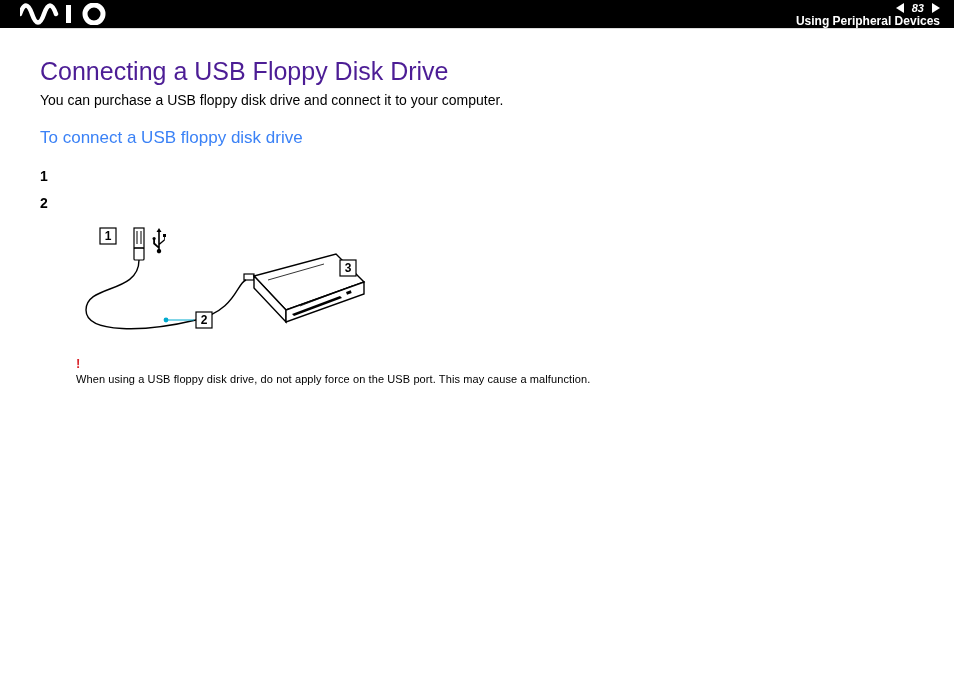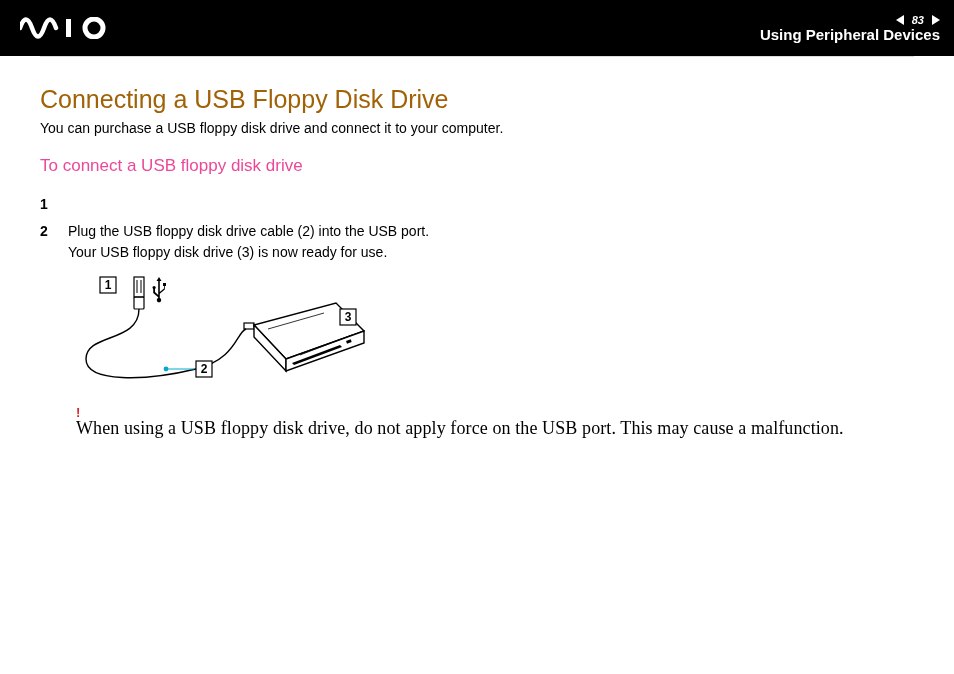--- a/index.html
+++ b/index.html
@@ -7,21 +7,21 @@
     padding: 0;
     width: 954px;
     height: 674px;
     background: #fff;
     font-family: Arial, Helvetica, sans-serif;
     color: #000;
     overflow: hidden;
   }
   .header {
     background: #000;
-    height: 56px;
+    height: 28px;
     color: #fff;
     display: flex;
     align-items: center;
     justify-content: space-between;
     padding: 0 14px 0 20px;
   }
   .logo {
     display: flex;
     align-items: center;
   }
@@ -52,44 +52,44 @@
     border-bottom: 5px solid transparent;
     border-left: 8px solid #fff;
   }
   .page-num {
     font-size: 11px;
     font-style: italic;
     font-weight: bold;
     padding: 0 4px;
   }
   .section-name {
-    font-size: 15px;
+    font-size: 12px;
     font-weight: bold;
     margin-top: 1px;
   }
   .rule {
     height: 1px;
     background: #dcdcdc;
     margin: 0 40px;
   }
   .content {
     padding: 28px 40px 0 40px;
   }
   h1.title {
-    color: #a16207;
+    color: #4c1d95;
     font-size: 25px;
     font-weight: 400;
     margin: 0 0 6px 0;
   }
   .intro {
     font-size: 14px;
     margin: 0 0 20px 0;
   }
   h2.subheading {
-    color: #ec4899;
+    color: #3b82f6;
     font-size: 17px;
     font-weight: 400;
     margin: 0 0 18px 0;
   }
   ol.steps {
     list-style: none;
     padding: 0;
     margin: 0 0 10px 0;
     font-size: 14px;
   }
@@ -116,22 +116,22 @@
     margin-left: 36px;
   }
   .bang {
     color: #d9252c;
     font-weight: bold;
     font-size: 13px;
     display: block;
     margin-bottom: -2px;
   }
   .caution-text {
-    font-size: 18px;
-    font-family: Liberation Serif, serif;
+    font-size: 11px;
+    font-family: Liberation Sans, sans-serif;
     letter-spacing: 0.1px;
     text-align: right;
   }
 </style>
 </head>
 <body>
 
 <div class="header">
   <div class="logo">
     <svg width="92" height="22" viewBox="0 0 92 22">
@@ -159,24 +159,20 @@
   <p class="intro">You can purchase a USB floppy disk drive and connect it to your computer.</p>
 
   <h2 class="subheading">To connect a USB floppy disk drive</h2>
 
   <ol class="steps">
     <li>
       <span class="num">1</span>
     </li>
     <li>
       <span class="num">2</span>
-      <span>
-        <span>Plug the USB floppy disk drive cable (2) into the USB port.</span><br>
-        <span>Your USB floppy disk drive (3) is now ready for use.</span>
-      </span>
     </li>
   </ol>
 
   <div class="diagram">
     <svg width="300" height="120" viewBox="0 0 300 120">
 
       <rect x="24" y="4" width="16" height="16" fill="#fff" stroke="#000" stroke-width="1.2"></rect>
       <text x="32" y="16" text-anchor="middle" font-family="Arial" font-size="12" font-weight="bold">1</text>
 
       <g>

